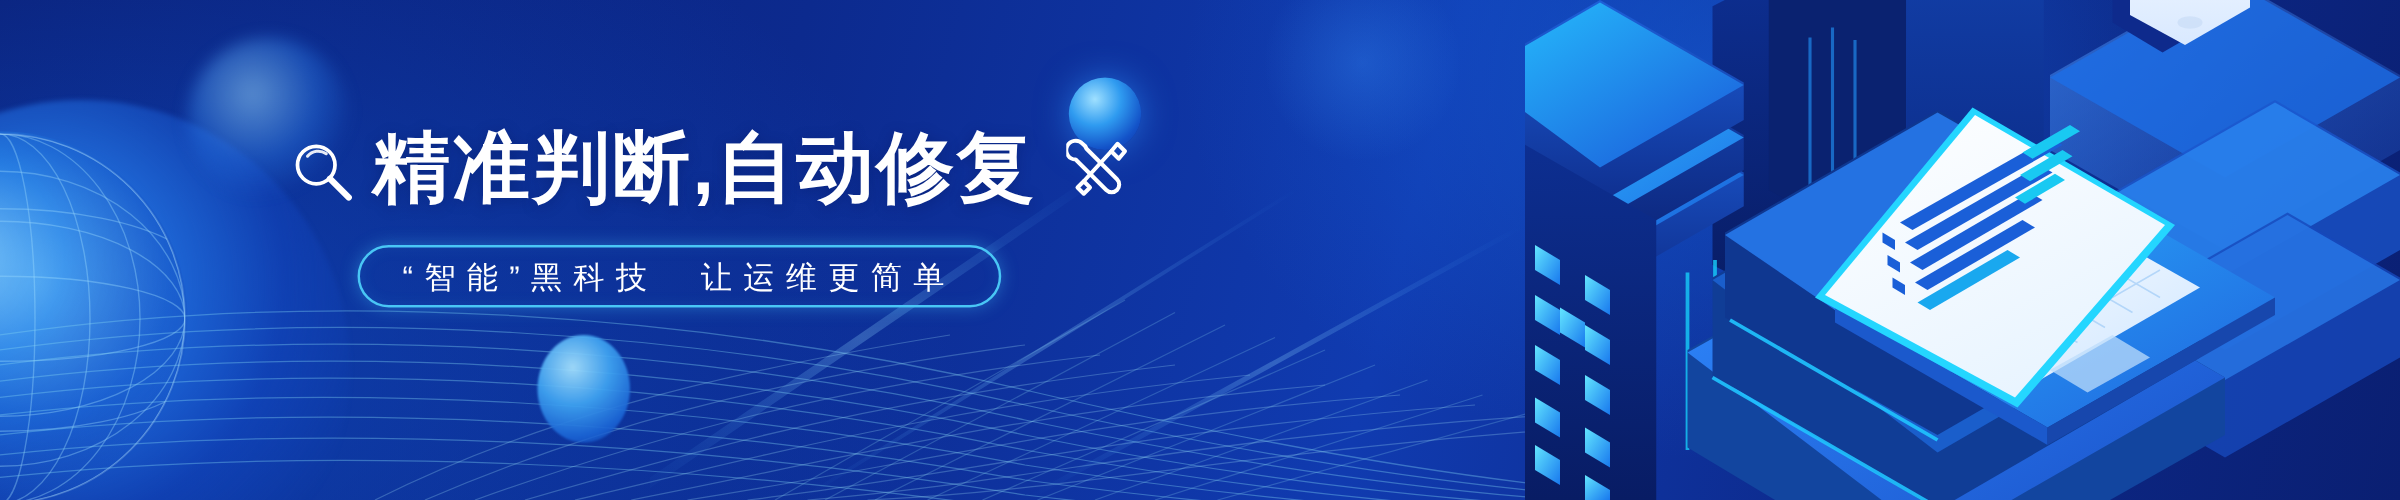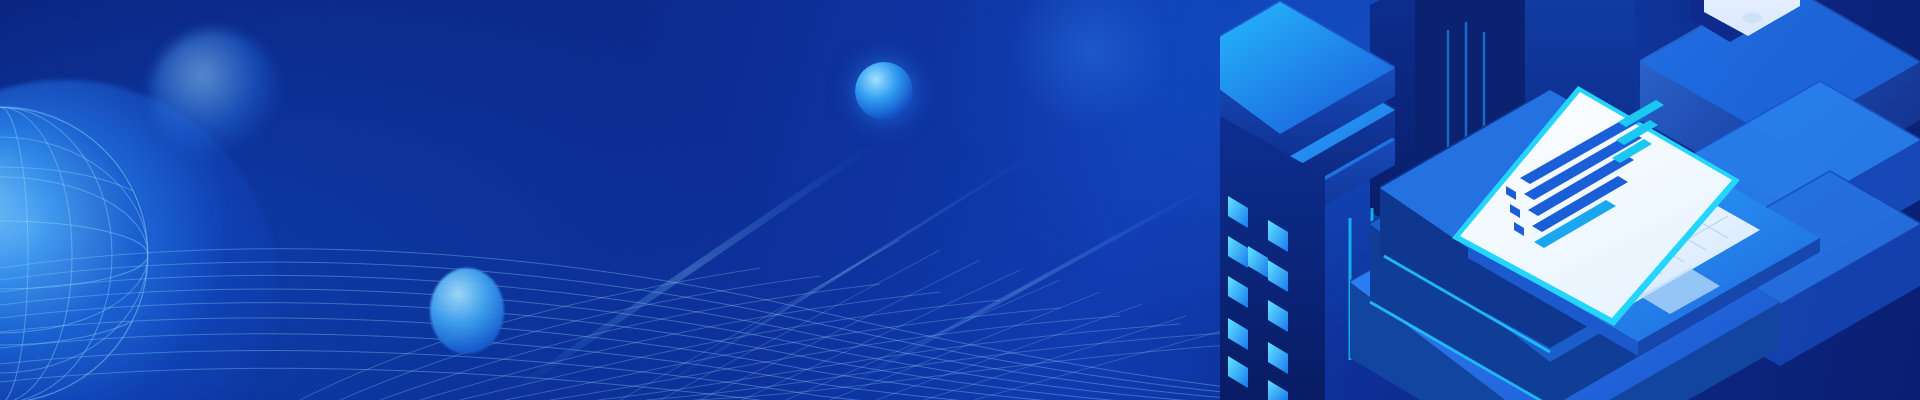--- a/index.html
+++ b/index.html
@@ -343,14 +343,39 @@
       <polygon points="308,210 404,154 414,160 318,216" fill="#1a5fd8"></polygon>
       <polygon points="392,158 424,139 432,144 400,163" fill="#19c9f2"></polygon>
       <polygon points="312,226 398,176 408,182 322,232" fill="#1a5fd8"></polygon>
       <polygon points="314,242 386,200 396,206 324,248" fill="#19a8ef"></polygon>
       <polygon points="286,186 296,192 296,200 286,194" fill="#1a5fd8"></polygon>
       <polygon points="290,204 300,210 300,218 290,212" fill="#1a5fd8"></polygon>
       <polygon points="294,222 304,228 304,236 294,230" fill="#1a5fd8"></polygon>
     </g>
   </svg>
 
+  <div class="content">
+
+    <div class="headline">
+      <svg class="mag-icon" viewBox="0 0 52 52">
+        <circle cx="21" cy="21" r="15" fill="none" stroke="#ffffff" stroke-width="3"></circle>
+        <path d="M14 14 A11 11 0 0 1 29 12" fill="none" stroke="#ffffff" stroke-width="2.4" stroke-linecap="round" opacity=".9"></path>
+        <line x1="32" y1="32" x2="47" y2="47" stroke="#ffffff" stroke-width="5" stroke-linecap="round"></line>
+      </svg>
+
+      <div class="headline-text">精准判断,自动修复</div>
+
+      <svg class="wrench-icon" viewBox="0 0 54 54">
+        <g fill="none" stroke="#ffffff" stroke-width="3.2" stroke-linejoin="round" stroke-linecap="round">
+          <path d="M13 6 a7.5 7.5 0 1 0 -5.5 12.6 L32 43 a6 6 0 0 0 8.6 -8.6 L16.2 10 A7.5 7.5 0 0 0 13 6 Z"></path>
+          <path d="M41 6 l6 6 -5 6 -6 -6 Z"></path>
+          <path d="M36 12 L14 36"></path>
+          <path d="M14 36 l-5 5 5 5 5 -5 Z"></path>
+        </g>
+      </svg>
+    </div>
+
+    <div class="pill">
+      <span class="pill-text">“智能”黑科技　让运维更简单</span>
+    </div>
+  </div>
 
 </div>
 
 </body></html>

